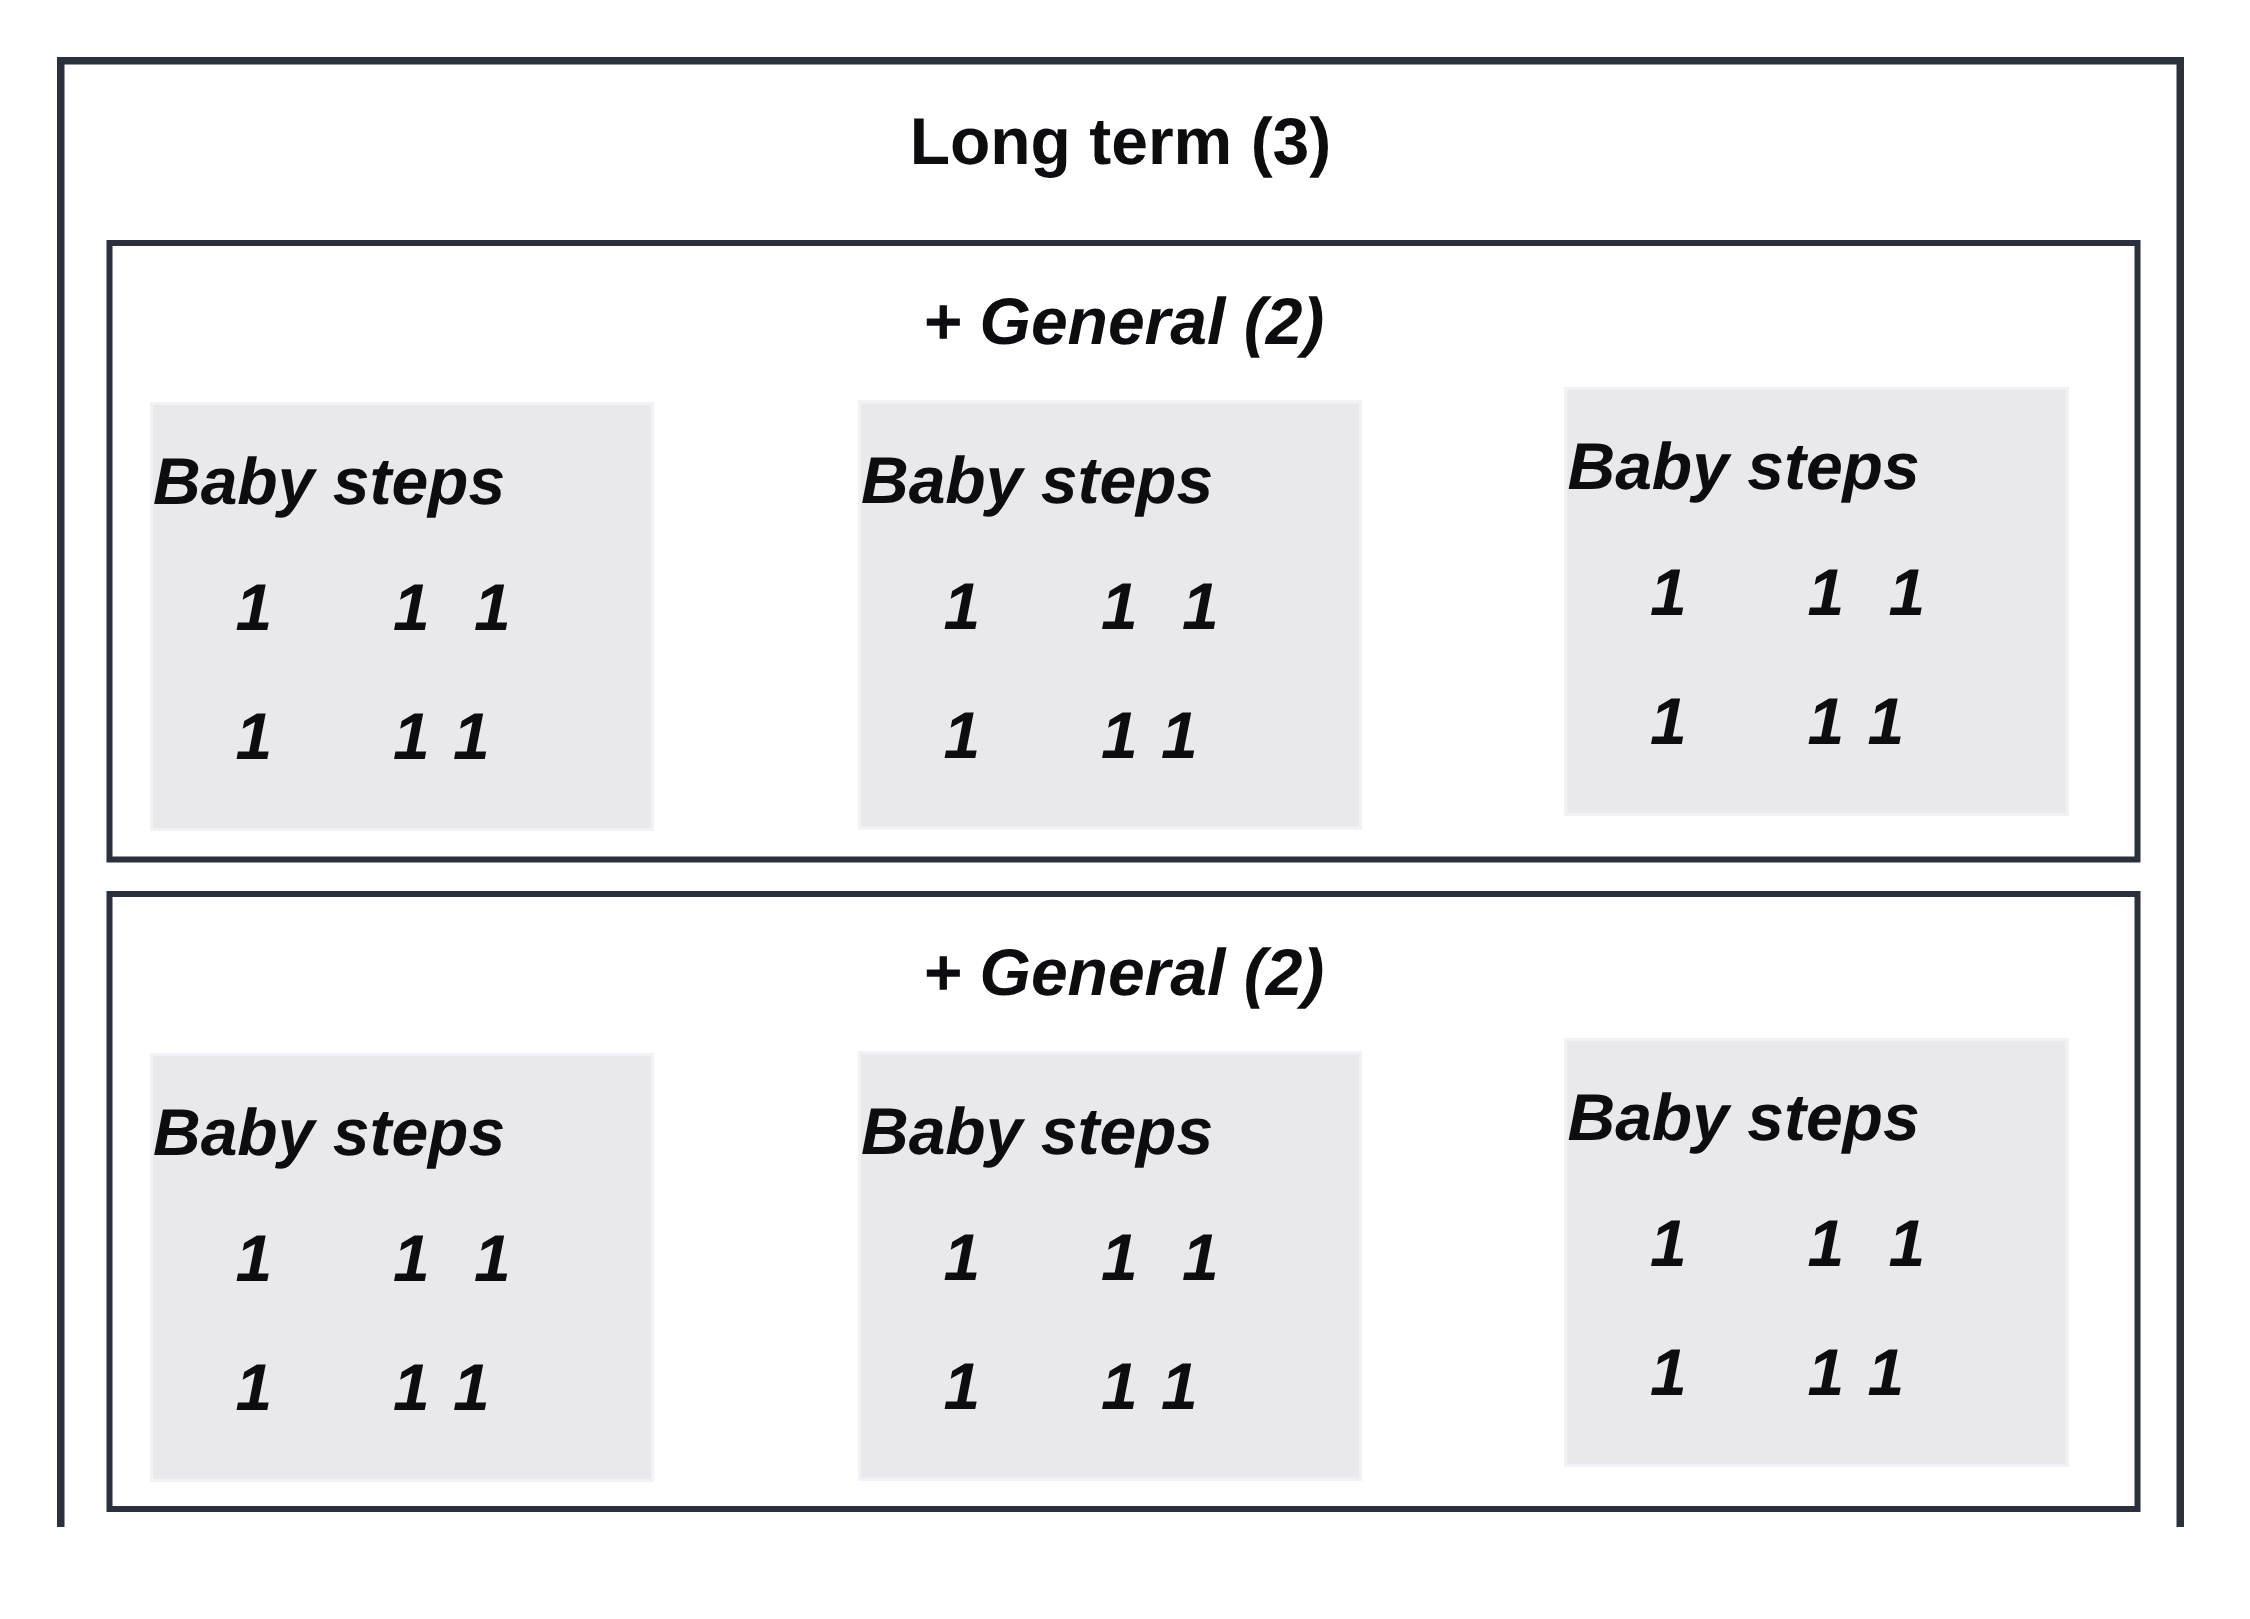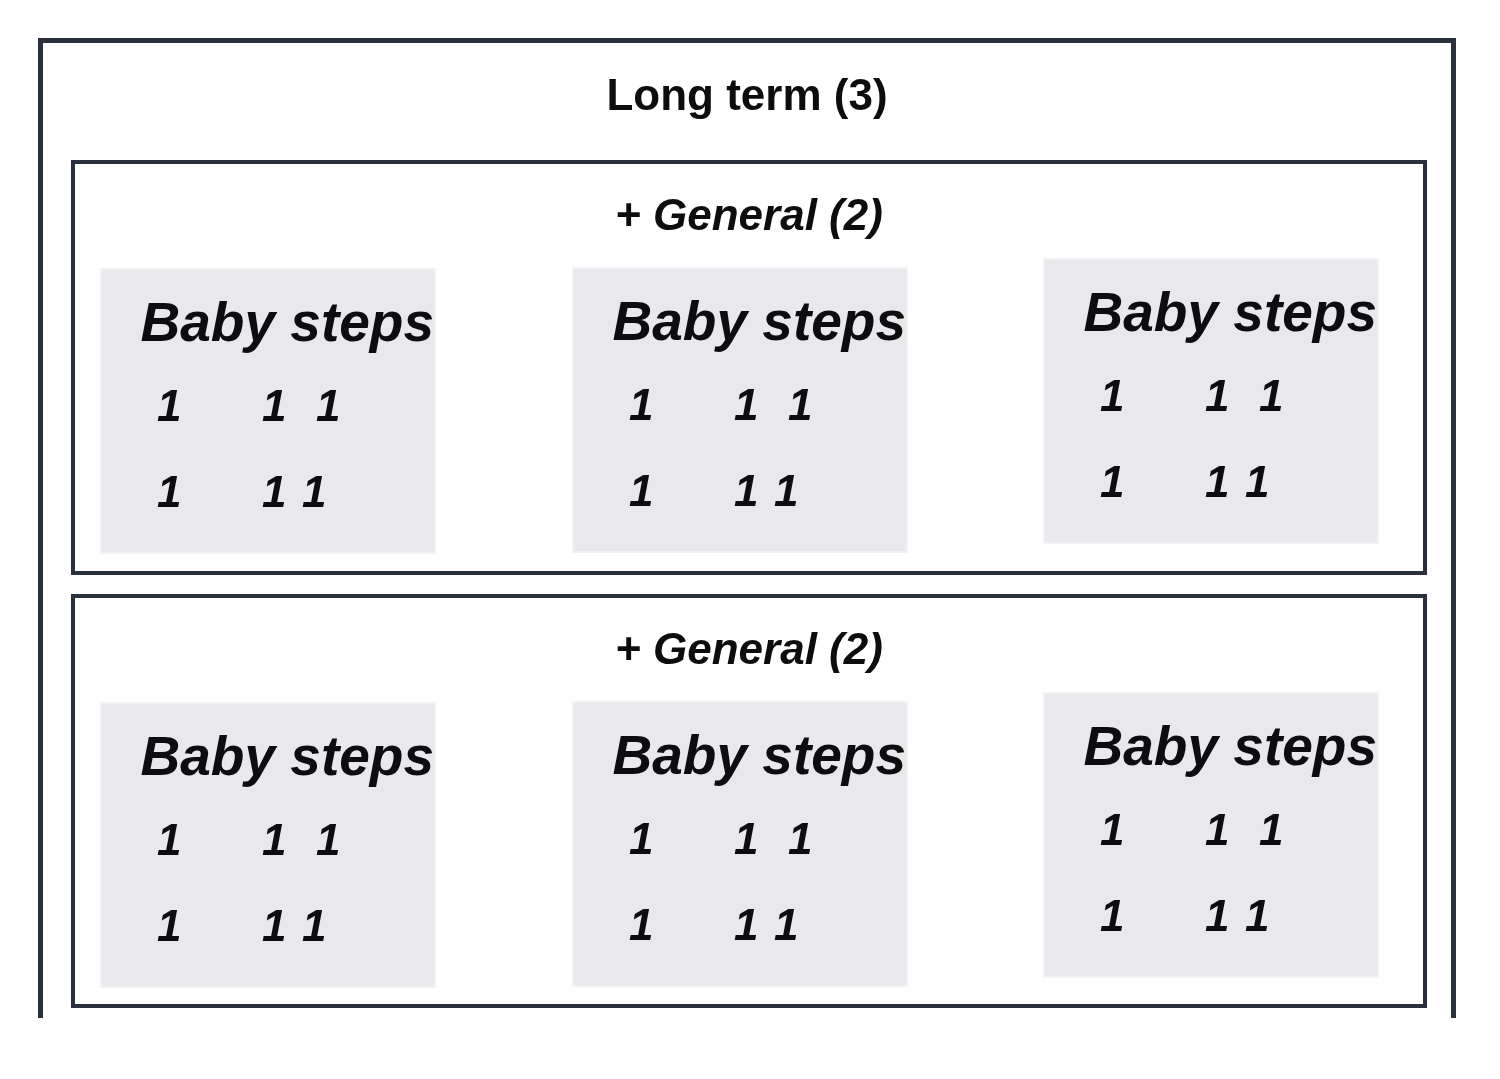--- a/index.html
+++ b/index.html
@@ -53,22 +53,22 @@
     width: 336px; height: 286px;
     background: var(--card-bg);
     border: 2px solid var(--card-border);
   }
   .card-a { left: 25px;  top: 104px; }
   .card-b { left: 497px; top: 103px; }
   .card-c { left: 968px; top: 94px;  }
   .card-title {
     position: absolute;
     left: 0; top: 28px; width: 100%;
-    text-align: right;
-    font-size: 55px;
+    text-align: left;
+    font-size: 44px;
     line-height: 48px;
     white-space: nowrap;
   }
   .ones-row {
     position: absolute;
     left: 0; width: 100%; height: 48px;
     font-size: 44px;
     line-height: 48px;
   }
   .row-1 { top: 112px; }

